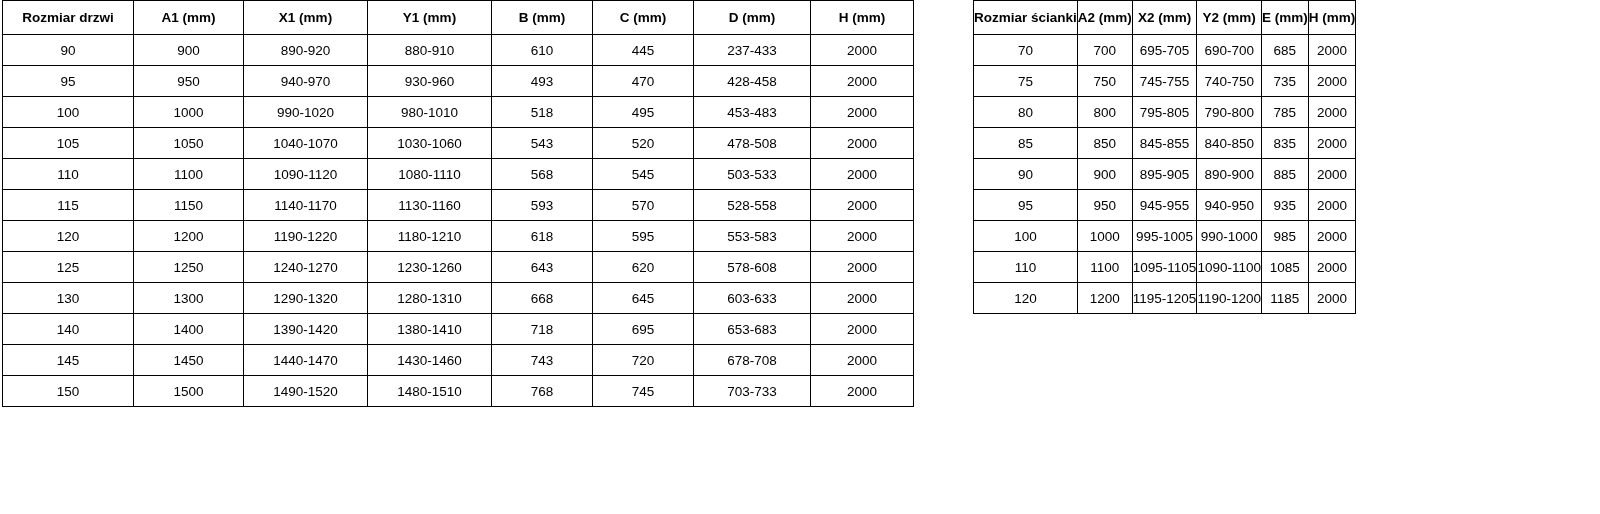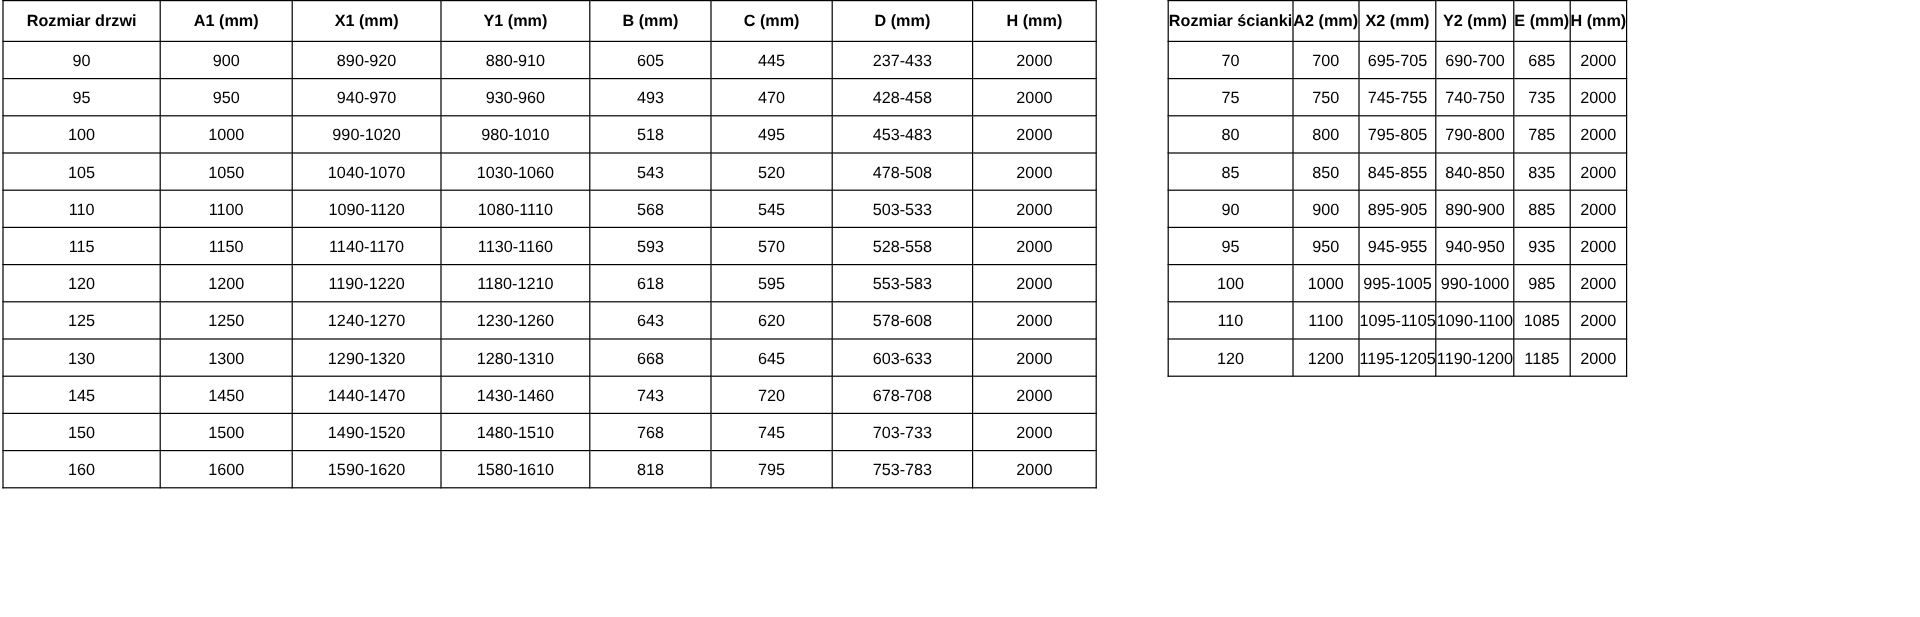--- a/index.html
+++ b/index.html
@@ -94,21 +94,21 @@
             <th>D (mm)</th>
             <th>H (mm)</th>
           </tr>
       </thead>
       <tbody id="doors-body">
           <tr>
             <td>90</td>
             <td>900</td>
             <td>890-920</td>
             <td>880-910</td>
-            <td>605</td>
+            <td>610</td>
             <td>445</td>
             <td>237-433</td>
             <td>2000</td>
           </tr>
           <tr>
             <td>95</td>
             <td>950</td>
             <td>940-970</td>
             <td>930-960</td>
             <td>493</td>
@@ -180,47 +180,47 @@
             <td>130</td>
             <td>1300</td>
             <td>1290-1320</td>
             <td>1280-1310</td>
             <td>668</td>
             <td>645</td>
             <td>603-633</td>
             <td>2000</td>
           </tr>
           <tr>
+            <td>140</td>
+            <td>1400</td>
+            <td>1390-1420</td>
+            <td>1380-1410</td>
+            <td>718</td>
+            <td>695</td>
+            <td>653-683</td>
+            <td>2000</td>
+          </tr>
+          <tr>
             <td>145</td>
             <td>1450</td>
             <td>1440-1470</td>
             <td>1430-1460</td>
             <td>743</td>
             <td>720</td>
             <td>678-708</td>
             <td>2000</td>
           </tr>
           <tr>
             <td>150</td>
             <td>1500</td>
             <td>1490-1520</td>
             <td>1480-1510</td>
             <td>768</td>
             <td>745</td>
             <td>703-733</td>
-            <td>2000</td>
-          </tr>
-          <tr>
-            <td>160</td>
-            <td>1600</td>
-            <td>1590-1620</td>
-            <td>1580-1610</td>
-            <td>818</td>
-            <td>795</td>
-            <td>753-783</td>
             <td>2000</td>
           </tr>
         </tbody>
     </table>
   </div>
 
   <div class="table-wrap" id="walls-wrap">
     <table id="walls-table">
       <colgroup>
         <col class="c0">

